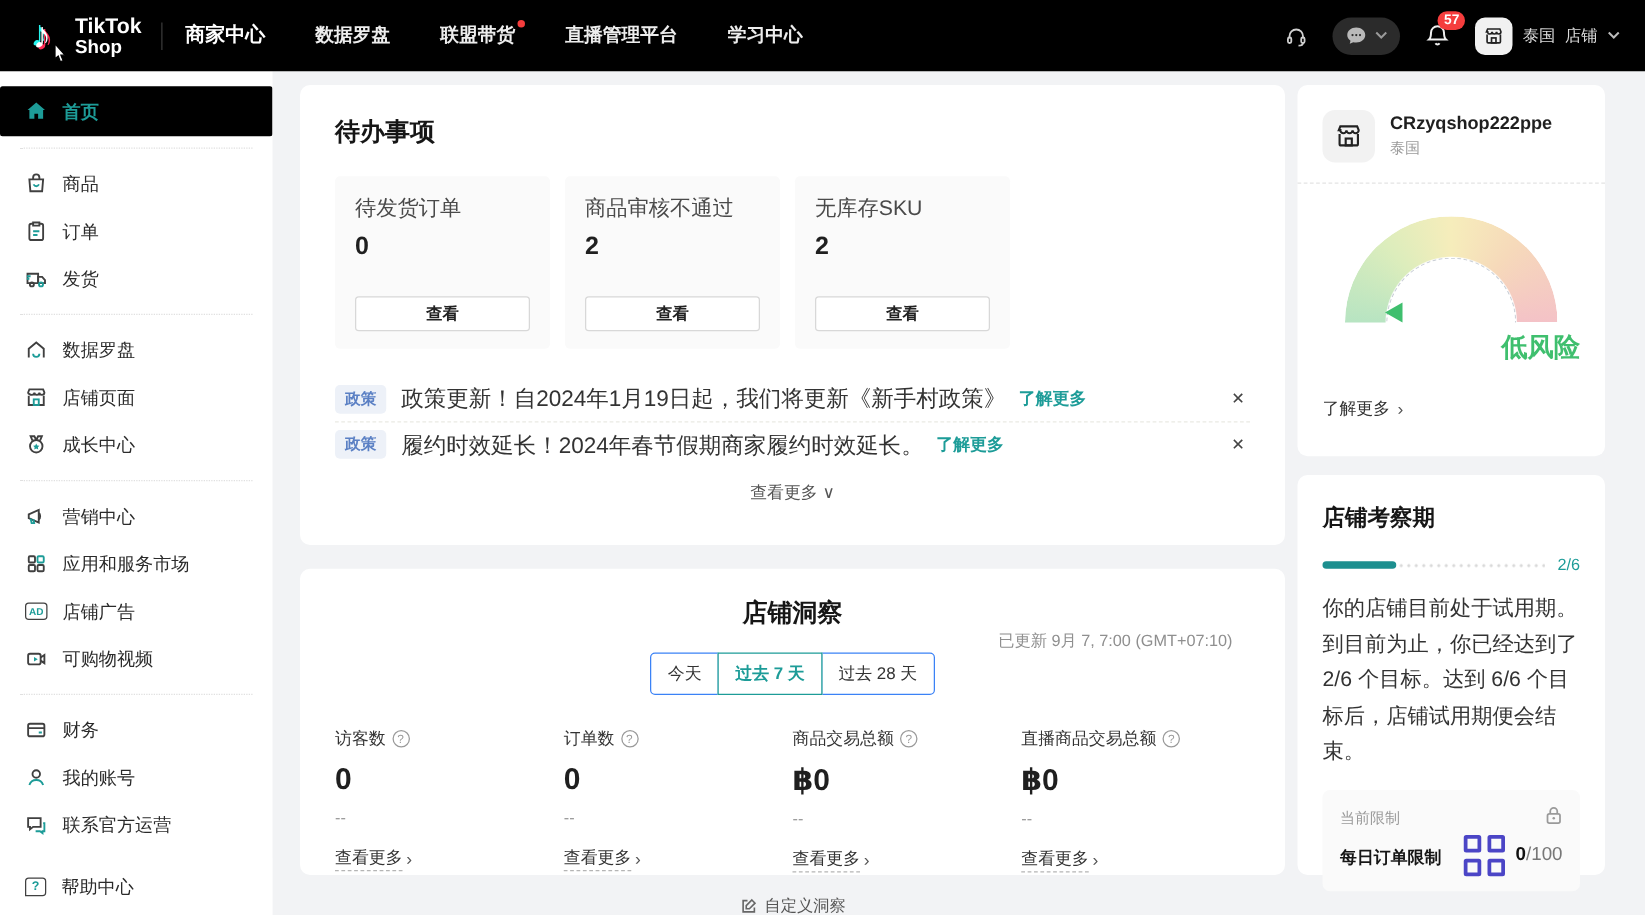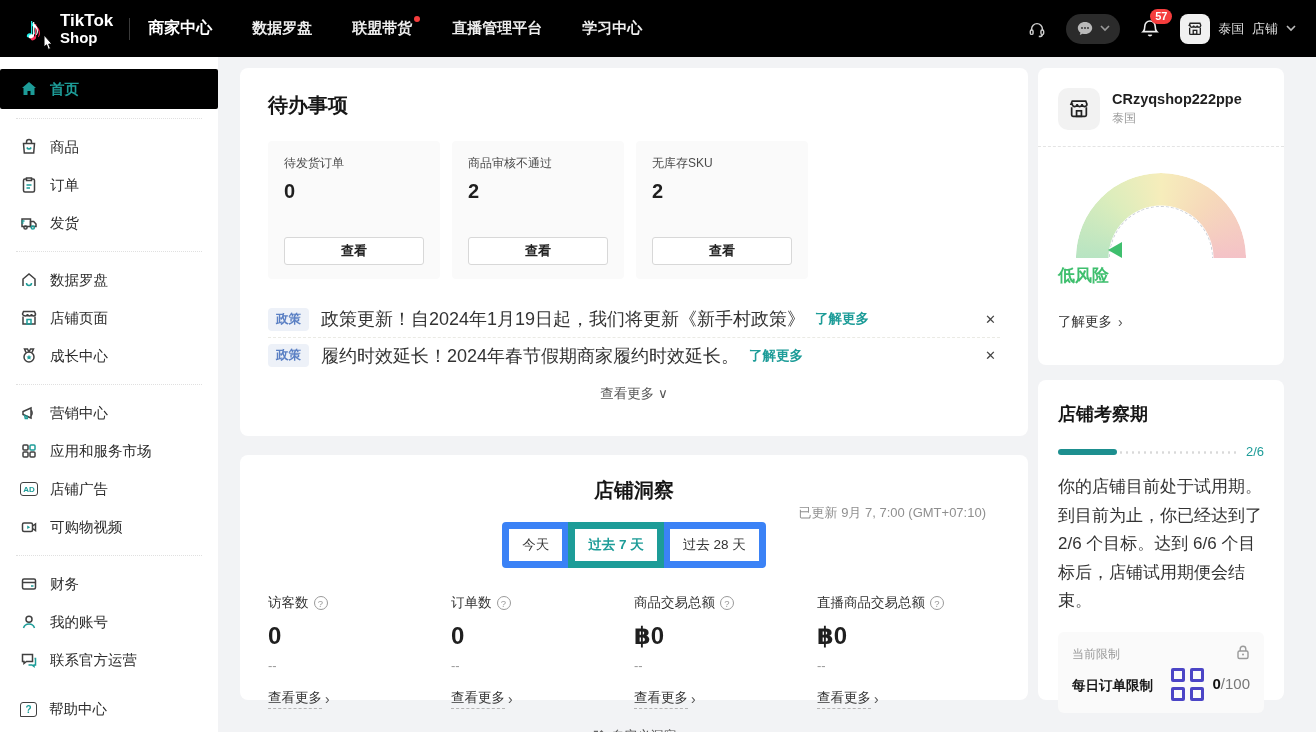--- a/index.html
+++ b/index.html
@@ -45,39 +45,39 @@
   .card-todo { left:240px; top:68px; width:788px; height:368px; padding:24px 28px 14px; }
   .card-insights { left:240px; top:455px; width:788px; height:245px; padding:22px 28px; }
   .card-shop { left:1038px; top:68px; width:246px; height:297px; padding:20px; }
   .card-probation { left:1038px; top:380px; width:246px; height:320px; padding:22px 20px; }
 
   .sec-title { font-size:20px; font-weight:bold; color:#161616; }
 
   
   .todo-row { display:flex; gap:12px; margin-top:22px; }
   .todo-card { width:172px; height:138px; background:#fafafa; border-radius:4px; padding:14px 16px; display:flex; flex-direction:column; }
-  .todo-label { font-size:12px; color:#4a4a4a; }
+  .todo-label { font-size:17px; color:#4a4a4a; }
   .todo-value { font-size:20px; font-weight:bold; margin-top:8px; }
   .todo-btn { margin-top:auto; height:28px; background:#fff; border:1px solid #d8d8d8; border-radius:3px; font-size:13px; font-weight:bold; color:#222; cursor:pointer; font-family:inherit; }
 
   
   .notices { margin-top:22px; }
   .notice-row { display:flex; align-items:center; height:36px; }
   .notice-row + .notice-row { border-top:1px dashed #eaeae4; }
   .notice-tag { background:#edf1f8; color:#5b80c4; font-size:12.5px; font-weight:bold; border-radius:4px; padding:3px 8px; margin-right:12px; flex:none; }
   .notice-text { font-size:18px; color:#333; }
   .notice-link { font-size:13.5px; font-weight:bold; color:#1d9c98; margin-left:10px; cursor:pointer; white-space:nowrap; }
   .notice-close { margin-left:auto; color:#444; font-size:13px; cursor:pointer; padding:0 4px; }
   .see-more { text-align:center; margin-top:12px; font-size:13.5px; color:#555; cursor:pointer; }
 
   
   .insights-head { display:flex; align-items:center;flex-direction:column; }
   .updated { margin-left:auto; font-size:13px; color:#8f8f8f; margin-right:14px; white-space:nowrap; }
   .seg { display:flex; }
-  .seg-btn { background:#fff; border:7px solid #3b82f6; font-size:13.5px; color:#333; padding:7px 13px; cursor:pointer; margin-left:-1px; font-family:inherit; white-space:nowrap; }
+  .seg-btn { background:#fff; border:1px solid #3b82f6; font-size:13.5px; color:#333; padding:7px 13px; cursor:pointer; margin-left:-1px; font-family:inherit; white-space:nowrap; }
   .seg-btn:first-child { border-radius:4px 0 0 4px; margin-left:0; }
   .seg-btn:last-child { border-radius:0 4px 4px 0; }
   .seg-btn.active { border-color:#1d9c98; color:#1d9c98; font-weight:bold; position:relative; z-index:1; }
   .metrics { display:flex; margin-top:26px; }
   .metric { width:187px; }
   .metric-label { font-size:13.5px; color:#333; display:flex; align-items:center; gap:5px; }
   .q-circle { width:14px; height:14px; border:1px solid #9a9a9a; border-radius:50%; color:#9a9a9a; font-size:9.5px; display:inline-flex; align-items:center; justify-content:center; }
   .metric-value { font-size:24px; font-weight:bold; margin-top:10px; }
   .metric-delta { font-size:13px; color:#999; margin-top:8px; }
   .metric-link { display:inline-flex; align-items:center; gap:3px; margin-top:16px; font-size:13.5px; color:#333; cursor:pointer; }
@@ -92,21 +92,21 @@
   .shop-country { font-size:12px; color:#9a9a9a; margin-top:3px; }
   .dash-divider { border-top:1px dashed #e4e4e4; margin:16px -20px 0; }
   .gauge { width:170px; height:85px; margin:26px auto 0; position:relative; }
   .gauge-arc { position:absolute; left:0; top:0; width:170px; height:170px; border-radius:50%;
     background:conic-gradient(from 270deg, #b7e4c2 0deg, #dcedbc 50deg, #f6edbb 90deg, #f6d9ba 130deg, #f4c2c7 180deg, transparent 180deg);
     -webkit-mask:radial-gradient(circle at center, transparent 52px, #000 53px);
     mask:radial-gradient(circle at center, transparent 52px, #000 53px); }
   .gauge-clip { position:absolute; inset:0; overflow:hidden; }
   .gauge-inner { position:absolute; left:33px; top:33px; width:104px; height:104px; border-radius:50%; border:1.5px dashed #ccd1d8; }
   .gauge-pointer { position:absolute; left:32px; bottom:0; width:0; height:0; border-top:8px solid transparent; border-bottom:8px solid transparent; border-right:14px solid #3fbf6e; }
-  .risk-label { text-align:left; color:#3fbf6e; font-size:17px; font-weight:bold; margin-top:6px; }
+  .risk-label { text-align:right; color:#3fbf6e; font-size:21px; font-weight:bold; margin-top:6px; }
   .panel-link { display:inline-flex; align-items:center; gap:6px; font-size:13.5px; color:#333; cursor:pointer; margin-top:26px; }
 
   
   .prog-row { display:flex; align-items:center; gap:10px; margin-top:18px; }
   .prog-track { flex:1; height:6px; position:relative; }
   .prog-dots { position:absolute; left:0; right:0; top:2px; height:3px;
     background-image:radial-gradient(circle, #d9d9d9 1px, transparent 1.4px); background-size:6px 3px; background-repeat:repeat-x; }
   .prog-fill { position:absolute; left:0; top:0; height:6px; width:33%; background:#1d8f8f; border-radius:3px; }
   .prog-num { font-size:13px; color:#1d9c98; flex:none; }
   .prob-desc { font-size:17px; color:#333; line-height:1.68; margin-top:14px; }

